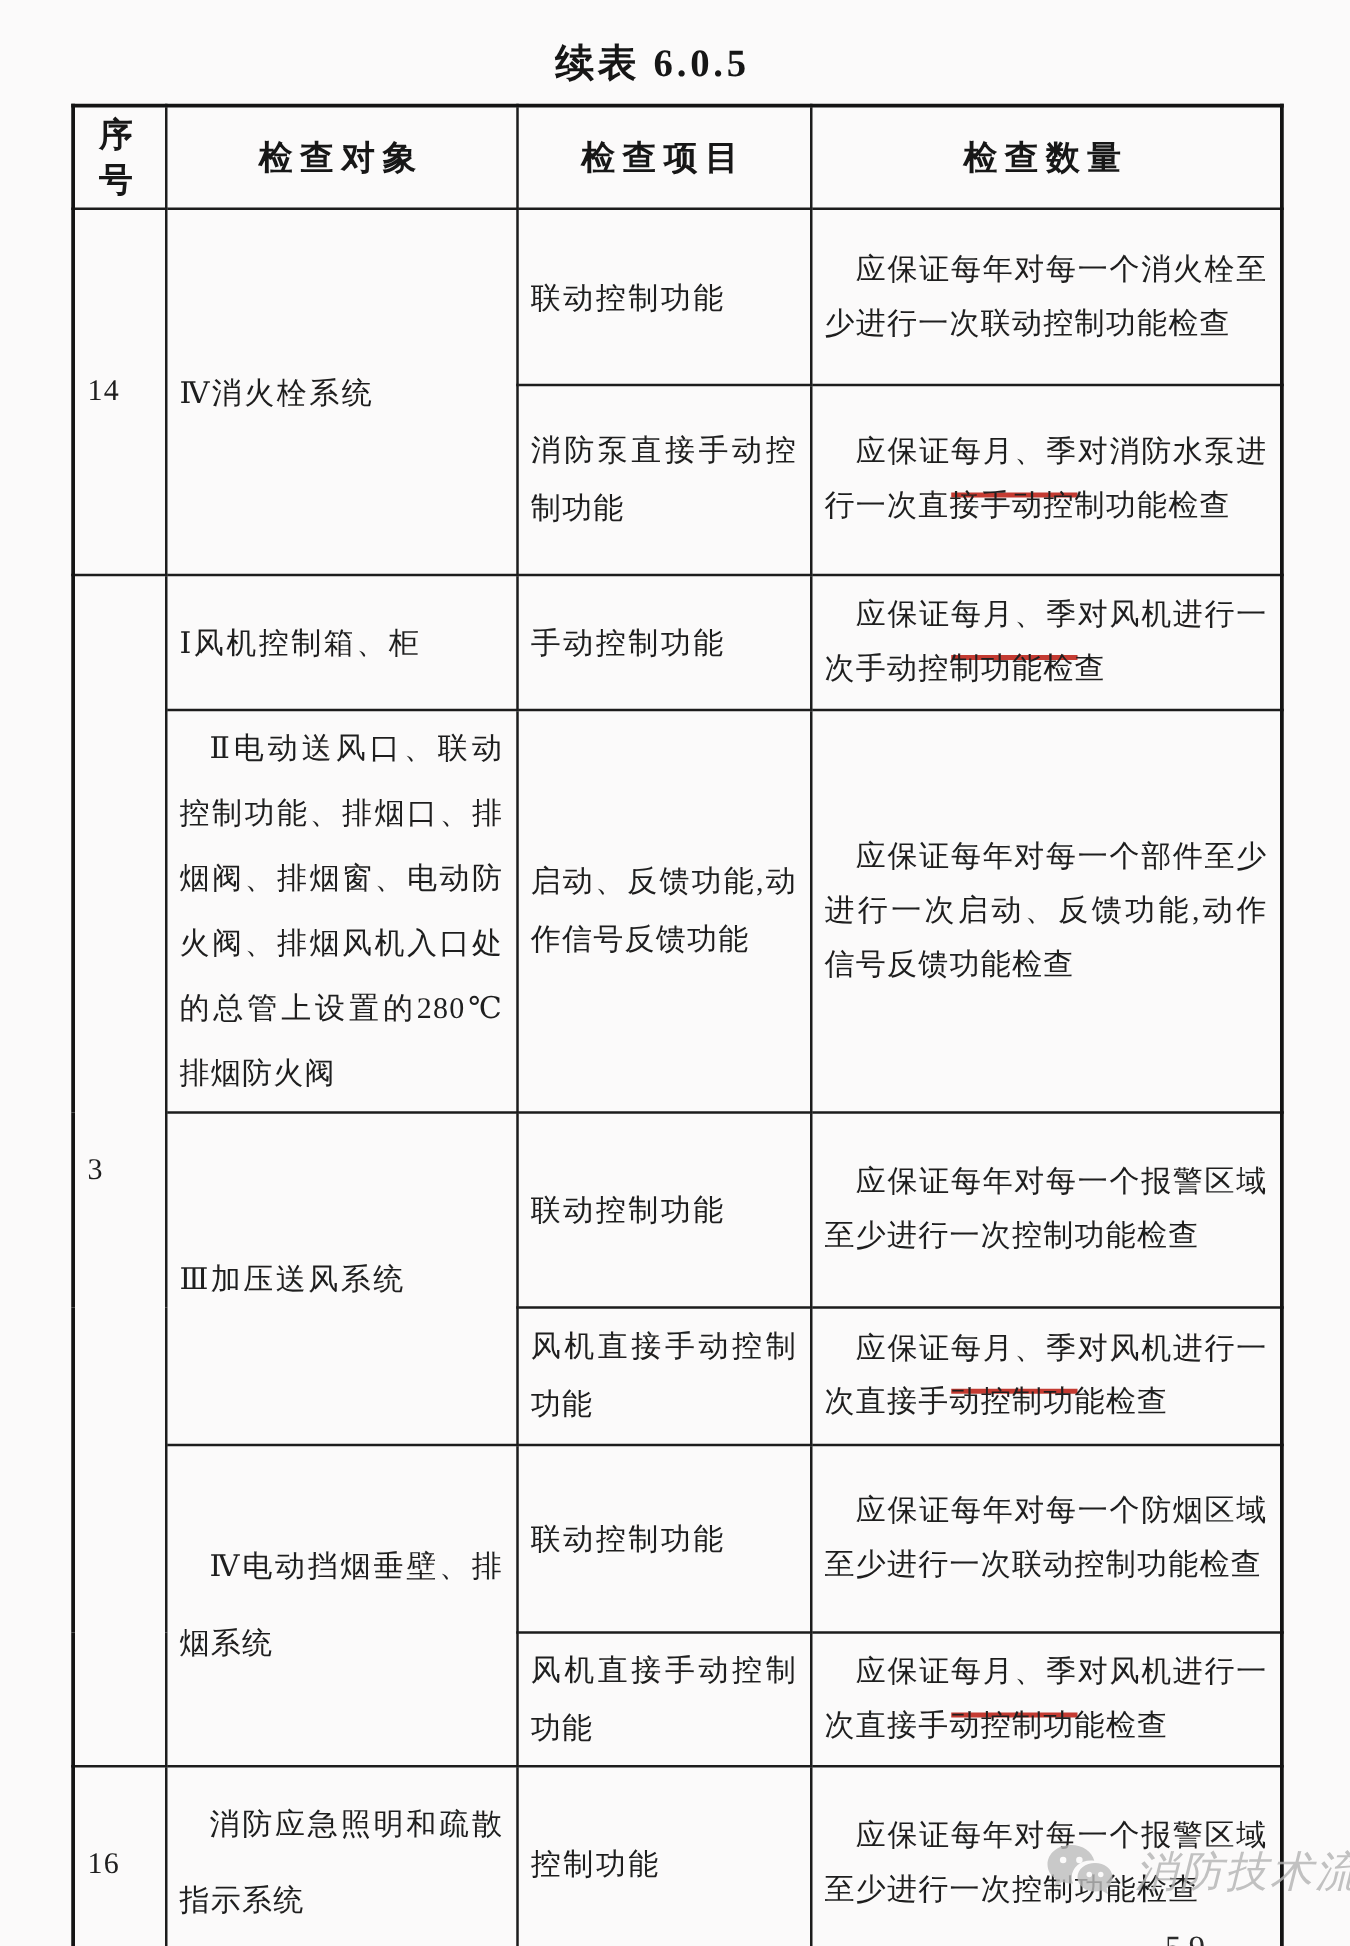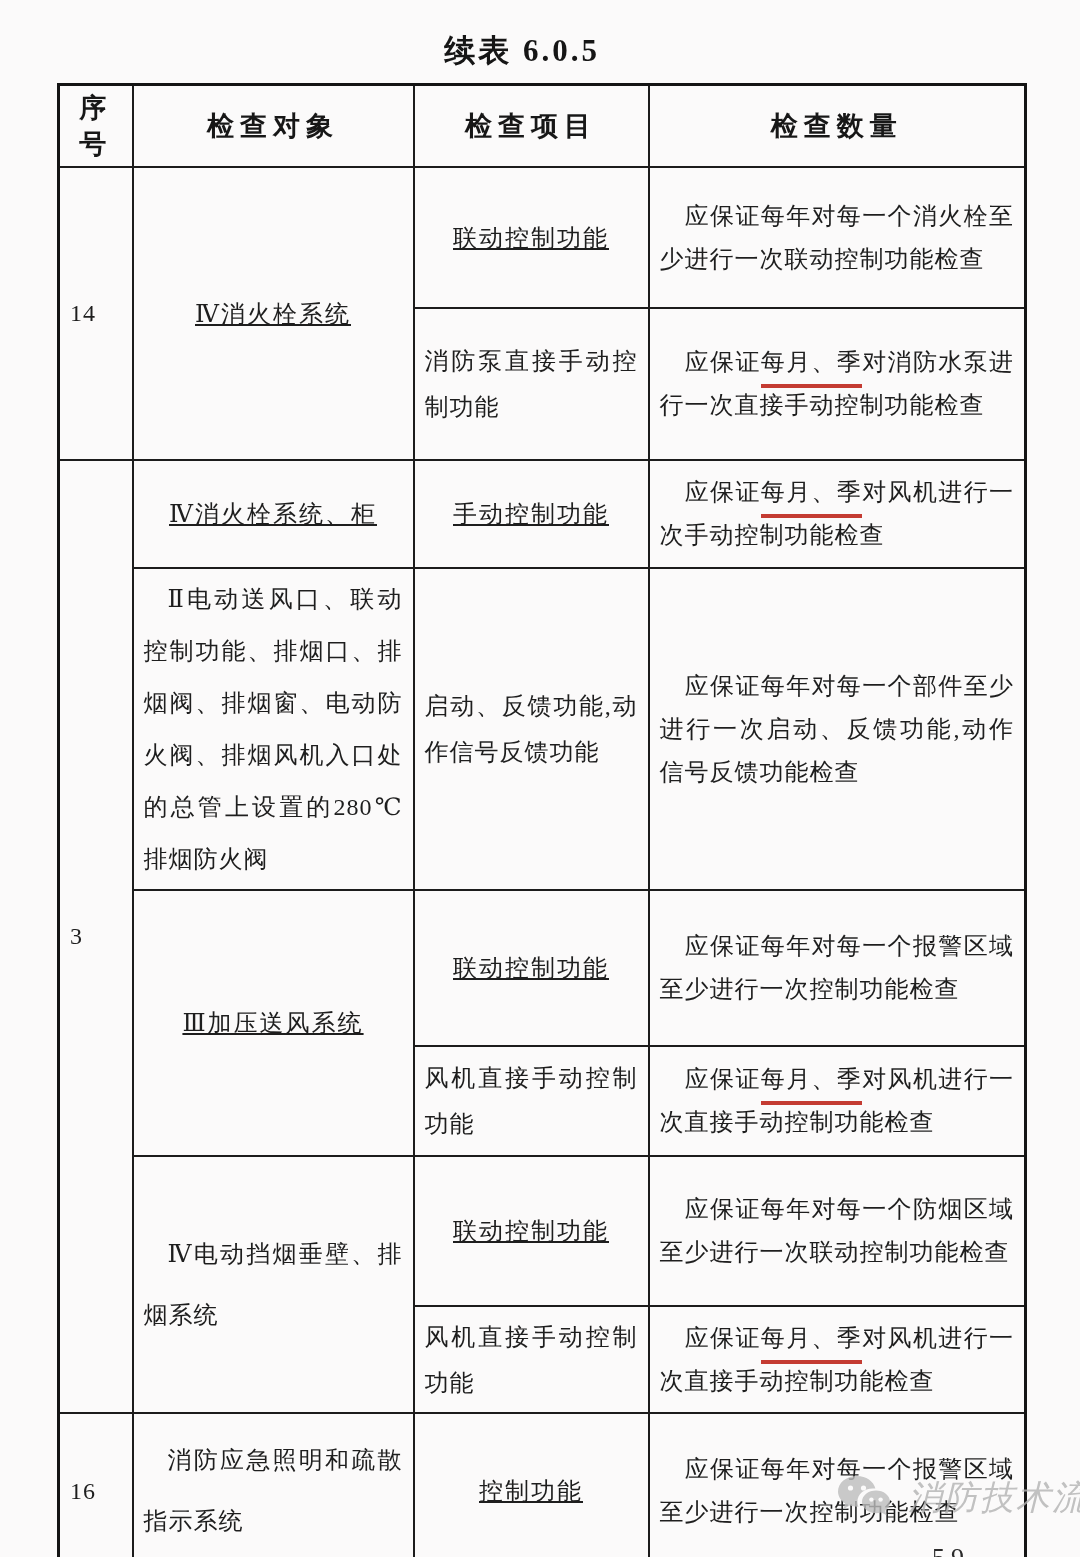--- a/index.html
+++ b/index.html
@@ -24,21 +24,21 @@
     border:2px solid #1c1c1c;
     vertical-align:middle;
     font-size:24px;
     padding:4px 10px;
     box-sizing:border-box;
   }
   table.insp th{
     font-weight:bold;letter-spacing:6px;text-align:center;
     font-size:27px;color:#171717;
   }
-  .c{text-align:center;letter-spacing:2px;text-decoration:underline;}
+  .c{text-align:left;letter-spacing:2px;}
   .seq{text-align:left;font-size:27px;letter-spacing:1px;}
   
   .qty-para{
     text-align:justify;text-justify:inter-character;
     text-indent:1.05em;line-height:43px;padding:8px 13px;
     letter-spacing:1px;
   }
   
   .obj-para{
     text-align:justify;text-justify:inter-character;
@@ -51,21 +51,21 @@
     letter-spacing:1px;
     margin-top:28px;
   }
   
   .proj-just{
     text-align:justify;text-justify:inter-character;
     line-height:46px;padding:6px 24px;letter-spacing:1px;
   }
   .ul-red{
     border-bottom:4px solid #c43b32;
-    padding-bottom:9px;
+    padding-bottom:19px;
   }
   .watermark{
     position:absolute;left:836px;top:1474px;
     display:flex;align-items:flex-end;gap:16px;
     opacity:.8;z-index:5;font-style:italic;
   }
   .watermark .wm-text{
     font-size:34px;color:#b3b3b3;letter-spacing:2px;white-space:nowrap;
   }
   .page-number{
@@ -101,21 +101,21 @@
       <td class="c">联动控制功能</td>
       <td class="qty-para">应保证每年对每一个消火栓至少进行一次联动控制功能检查</td>
     </tr>
     <tr style="height:152px">
       <td class="proj-just">消防泵直接手动控制功能</td>
       <td class="qty-para"><span>应保证</span><span class="ul-red">每月、季</span><span>对消防水泵进行一次直接手动控制功能检查</span></td>
     </tr>
 
     <tr style="height:108px">
       <td class="seq" rowspan="6">3</td>
-      <td class="c">Ⅳ消火栓系统、柜</td>
+      <td class="c">Ⅰ风机控制箱、柜</td>
       <td class="c">手动控制功能</td>
       <td class="qty-para"><span>应保证</span><span class="ul-red">每月、季</span><span>对风机进行一次手动控制功能检查</span></td>
     </tr>
 
     <tr style="height:304px">
       <td class="obj-para">Ⅱ电动送风口、联动控制功能、排烟口、排烟阀、排烟窗、电动防火阀、排烟风机入口处的总管上设置的280℃排烟防火阀</td>
       <td class="proj-just">启动、反馈功能,动作信号反馈功能</td>
       <td class="qty-para">应保证每年对每一个部件至少进行一次启动、反馈功能,动作信号反馈功能检查</td>
     </tr>
 

